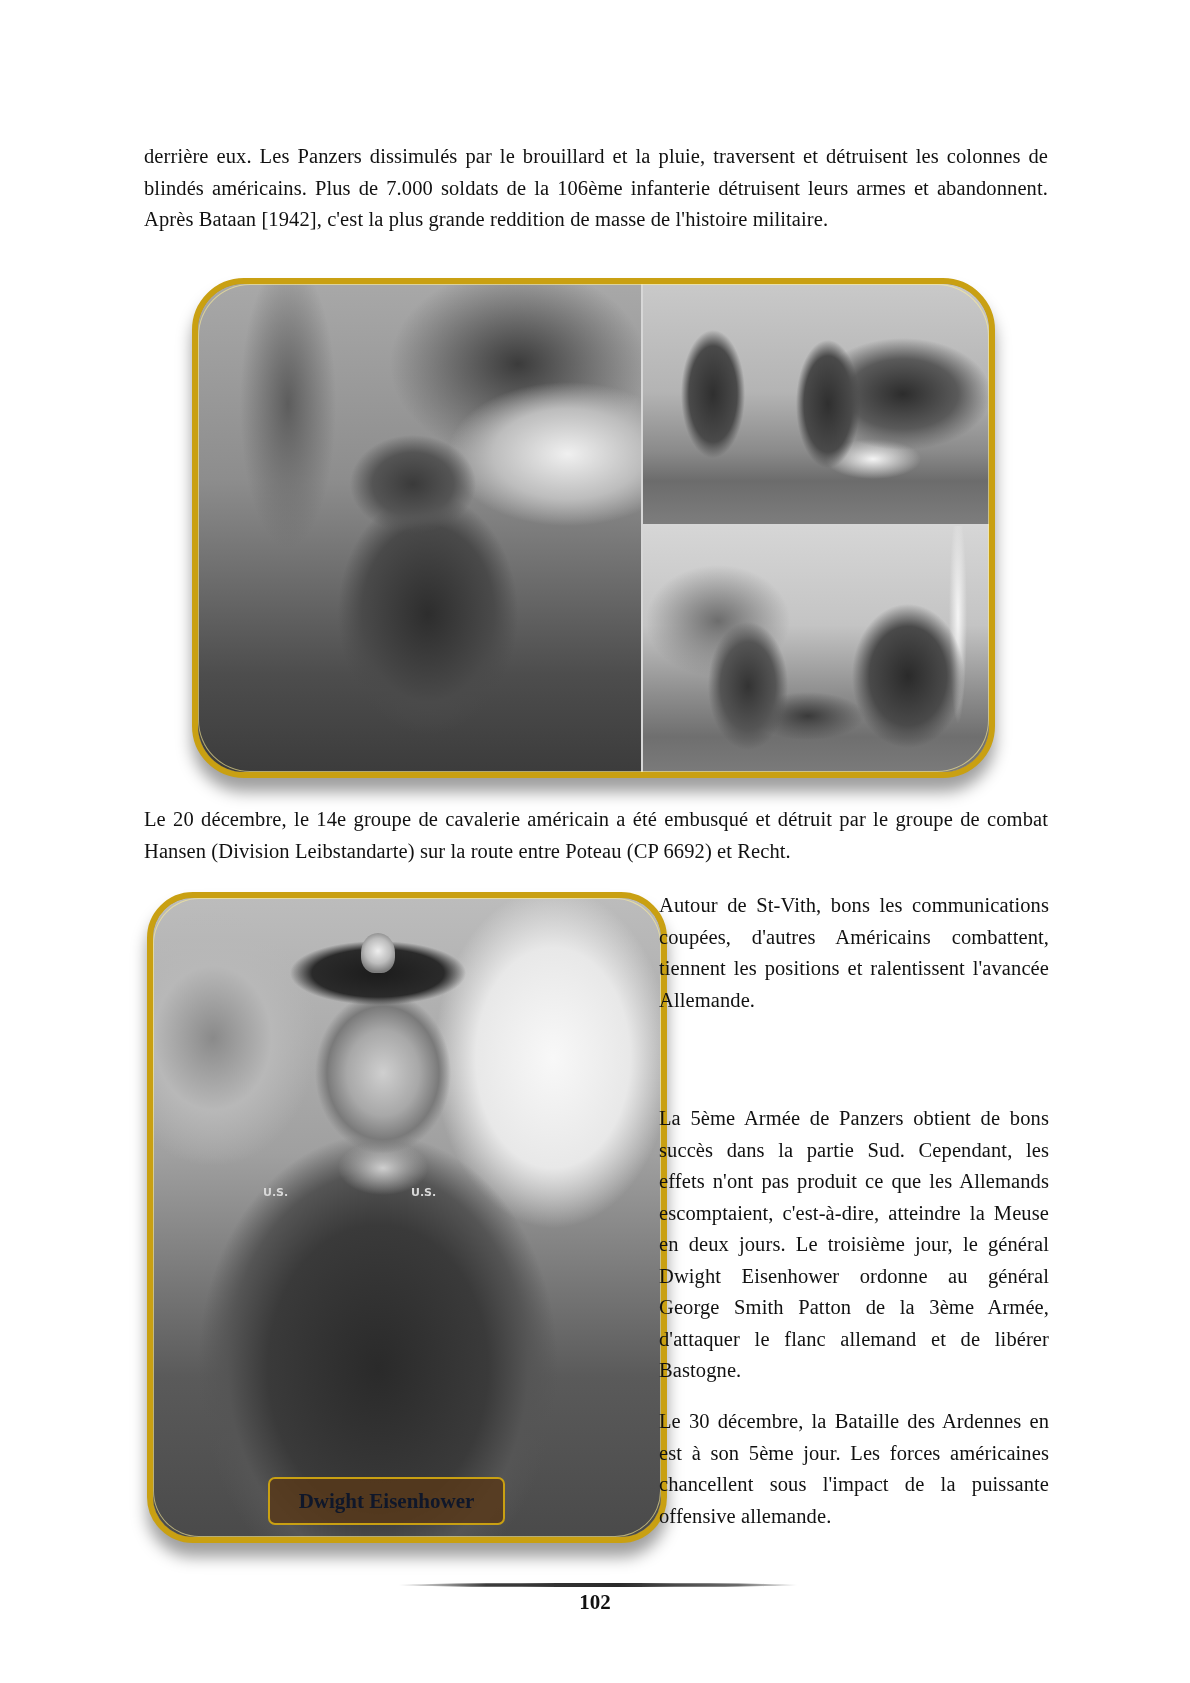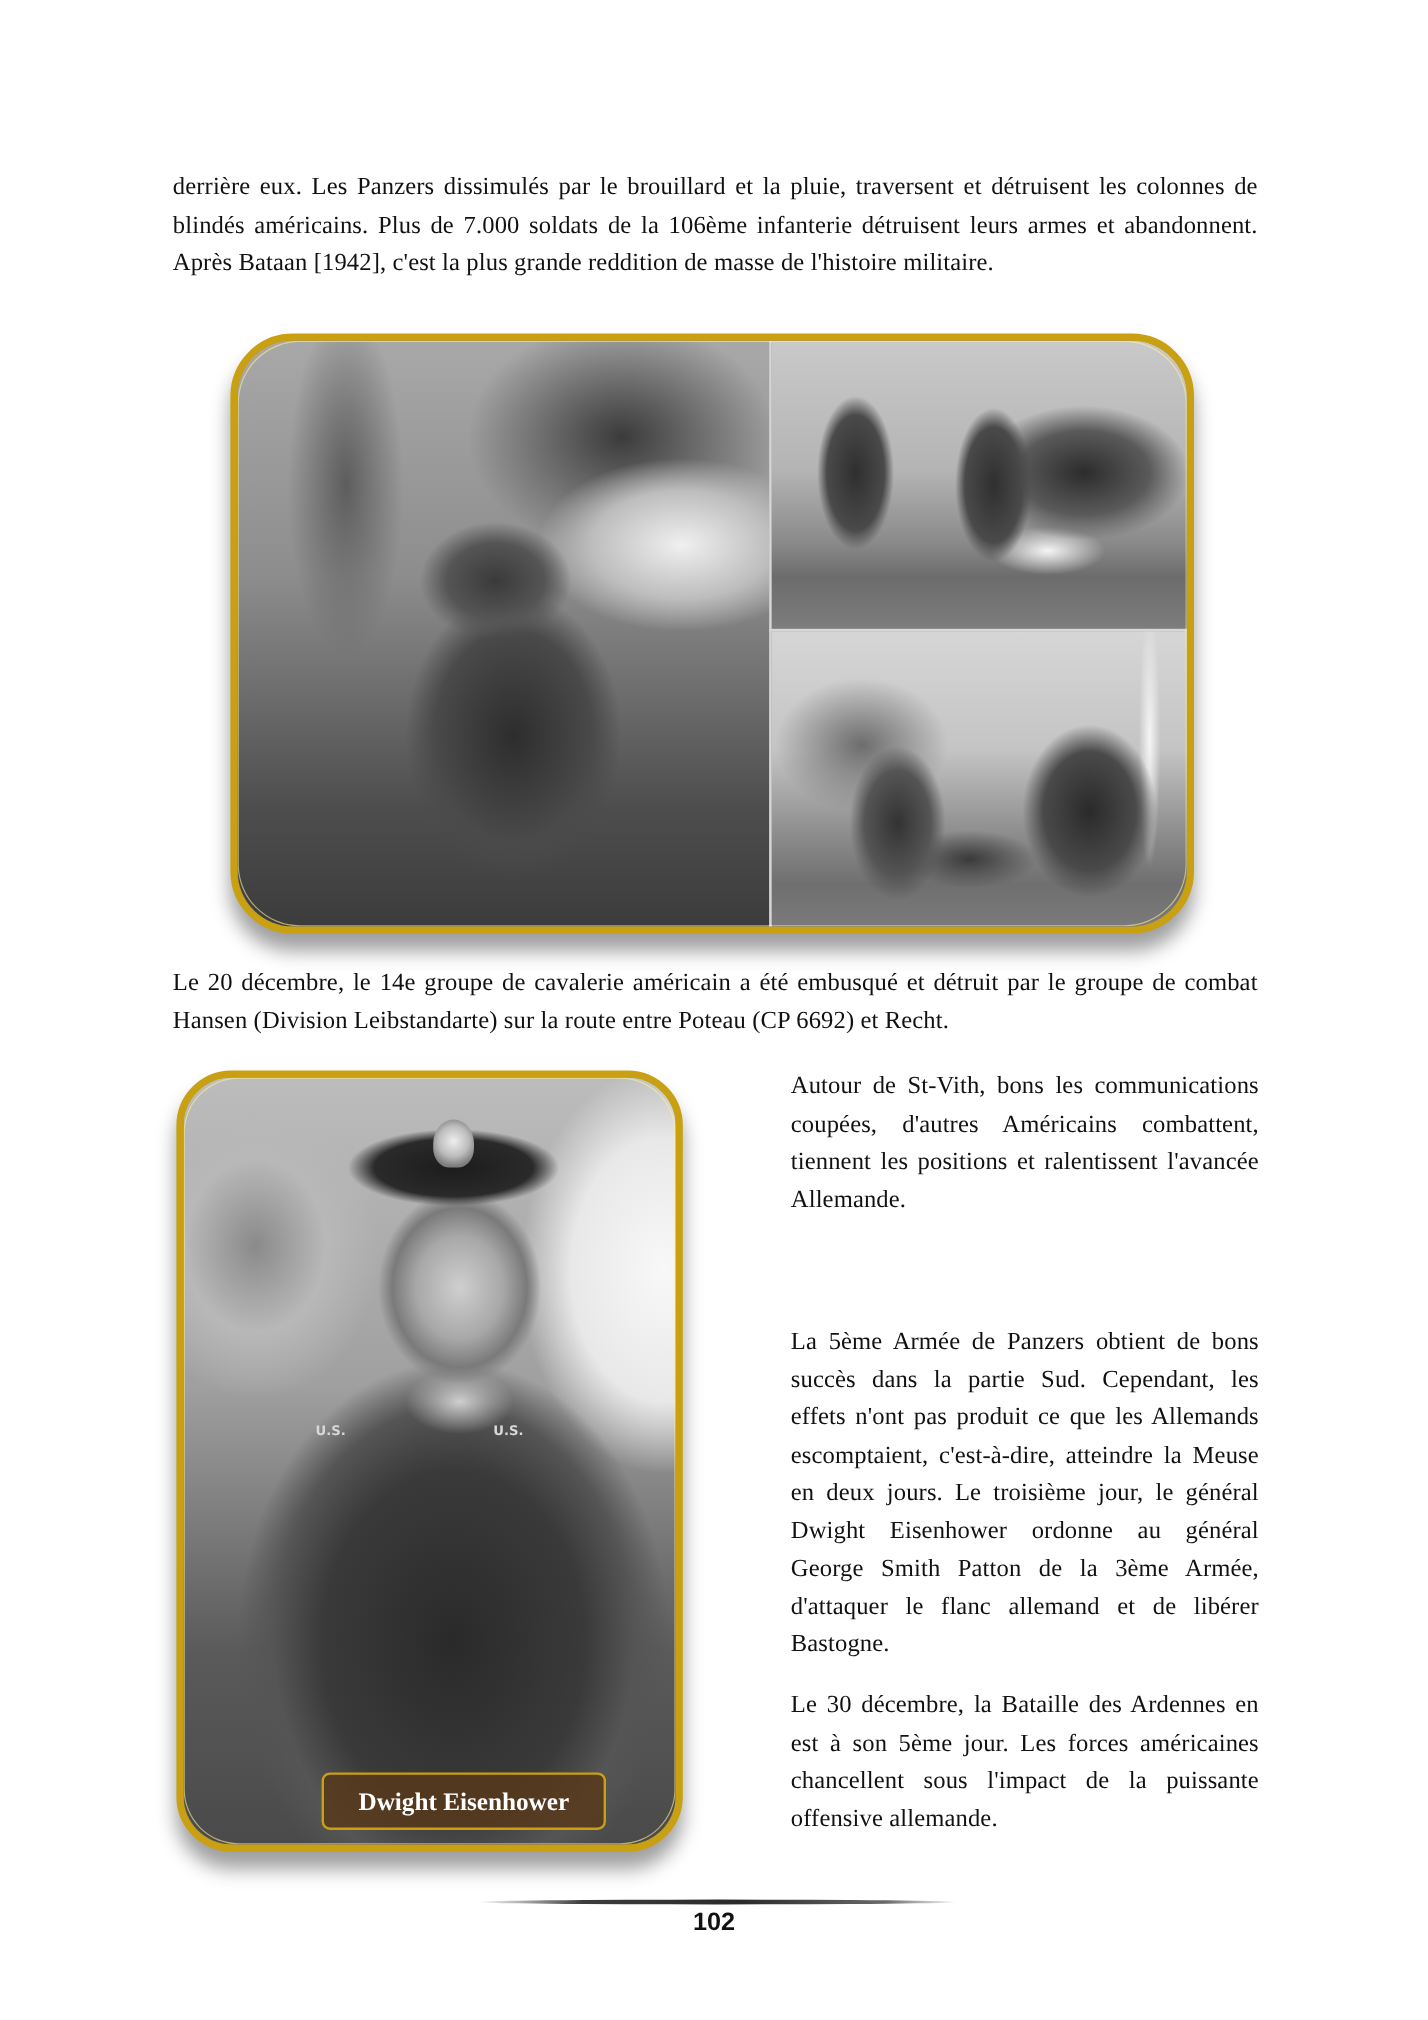--- a/index.html
+++ b/index.html
@@ -16,21 +16,21 @@
 
   
   .frame { position: absolute; box-sizing: border-box; overflow: hidden;
            border: 6px solid #c9a012;
            box-shadow: 0 14px 16px rgba(0,0,0,0.38), inset 0 0 0 2px #f2d45a, inset 0 0 0 3px #7a5e05;
            background: #888; }
   .frame::after { content: ""; position: absolute; inset: 0; border-radius: inherit;
                   box-shadow: inset 0 0 0 1px rgba(255,240,150,0.6); pointer-events: none; }
 
   #collage { left: 192px; top: 278px; width: 803px; height: 500px; border-radius: 52px; }
-  #portrait { left: 147px; top: 892px; width: 422px; height: 651px; border-radius: 46px; }
+  #portrait { left: 147px; top: 892px; width: 520px; height: 651px; border-radius: 46px; }
 
   .photo { position: absolute; }
   
   #photo-grenadier { left: 0; top: 0; width: 443px; height: 100%;
      background:
        radial-gradient(ellipse 90px 70px at 215px 200px, #3a3a3a 0%, #555 45%, transparent 70%),
        radial-gradient(ellipse 120px 160px at 230px 330px, #2d2d2d 0%, #4a4a4a 55%, transparent 75%),
        radial-gradient(ellipse 150px 90px at 370px 170px, #f0f0f0 0%, #bdbdbd 50%, transparent 80%),
        radial-gradient(ellipse 160px 120px at 320px 80px, #3b3b3b 0%, transparent 80%),
        radial-gradient(ellipse 60px 180px at 90px 120px, #5d5d5d 0%, transparent 80%),
@@ -65,28 +65,28 @@
        radial-gradient(ellipse 140px 200px at 400px 160px, #f8f8f8 0%, #e8e8e8 55%, transparent 85%),
        linear-gradient(180deg, #bcbcbc 0%, #a0a0a0 40%, #5a5a5a 75%, #4a4a4a 100%); }
 
   .insignia { position: absolute; color: #d8d8d8; font-family: "DejaVu Sans", sans-serif;
               font-size: 11px; font-weight: bold; }
   #cap-eagle { left: 208px; top: 35px; width: 34px; height: 40px; border-radius: 50% 50% 40% 40%;
                background: radial-gradient(circle at 50% 45%, #eee 0%, #bdbdbd 45%, #7d7d7d 75%); }
 
   #caption { position: absolute; left: 115px; top: 579px; width: 237px; height: 48px; box-sizing: border-box;
              border: 2px solid #c9a012; border-radius: 7px; background: rgba(88,56,25,0.82);
-             color: #ffffff; font-family: "Liberation Serif", "DejaVu Serif", serif; font-size: 21px;
+             color: #0f172a; font-family: "Liberation Serif", "DejaVu Serif", serif; font-size: 21px;
              font-weight: bold; display: flex; align-items: center; justify-content: center; }
 
   #footer-rule { position: absolute; left: 398px; top: 1583px; width: 400px; height: 4px;
                  background: linear-gradient(90deg, rgba(60,60,60,0) 0%, #3c3c3c 22%, #2a2a2a 55%, #6a6a6a 85%, rgba(140,140,140,0) 100%);
                  border-radius: 50%; }
   #page-number { position: absolute; left: 545px; top: 1590px; width: 100px; text-align: center;
-                 font-size: 21px; font-weight: bold; font-family: Liberation Sans, sans-serif; }
+                 font-size: 21px; font-weight: bold; font-family: Liberation Serif, serif; }
 </style>
 </head>
 <body>
 
 <p class="para" id="p1">derrière eux. Les Panzers dissimulés par le brouillard et la pluie, traversent et détruisent les colonnes de blindés américains. Plus de 7.000 soldats de la 106ème infanterie détruisent leurs armes et abandonnent. Après Bataan [1942], c'est la plus grande reddition de masse de l'histoire militaire.</p>
 
 <div class="frame" id="collage">
   <div class="photo" id="photo-grenadier" title="german-grenadier-with-burning-halftrack"></div>
   <div class="photo" id="photo-soldiers-running" title="german-soldiers-running-past-burning-vehicle"></div>
   <div class="photo" id="photo-gun-crew" title="german-soldiers-with-gun-crossing-road"></div>

